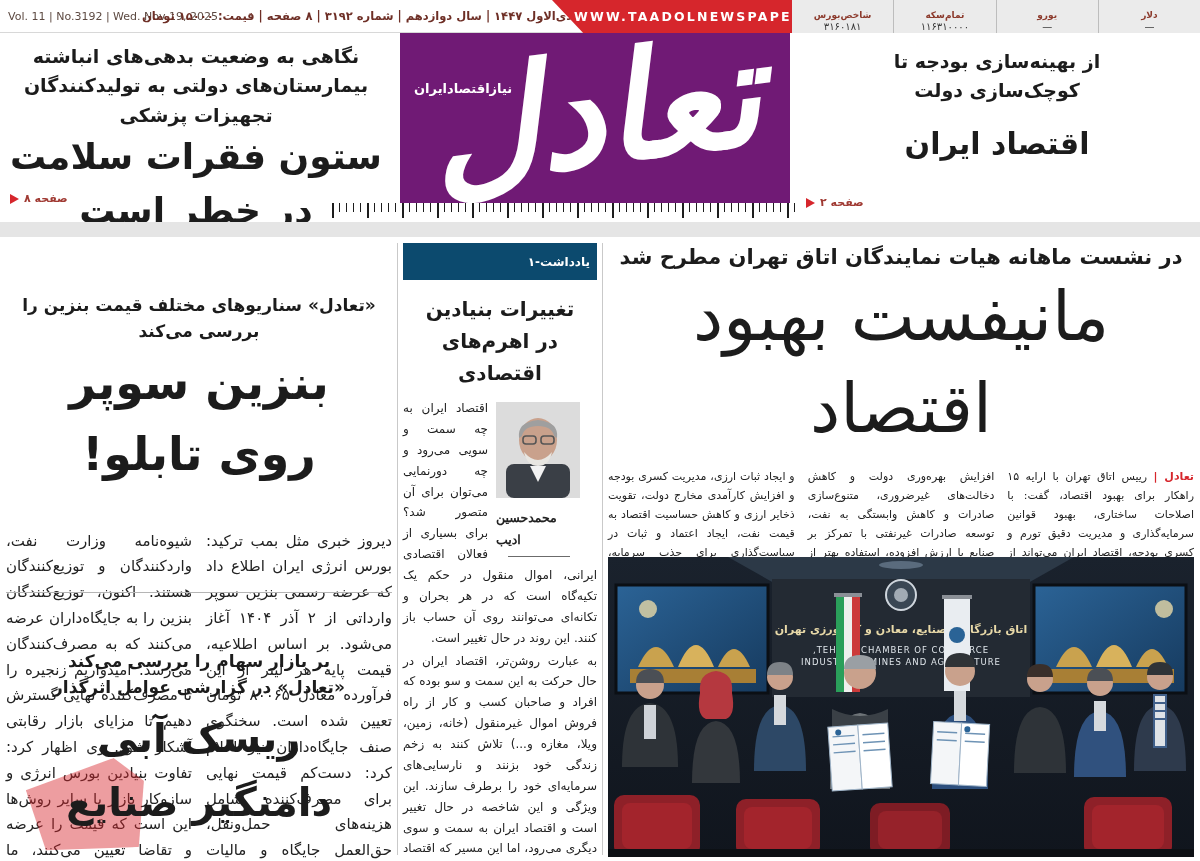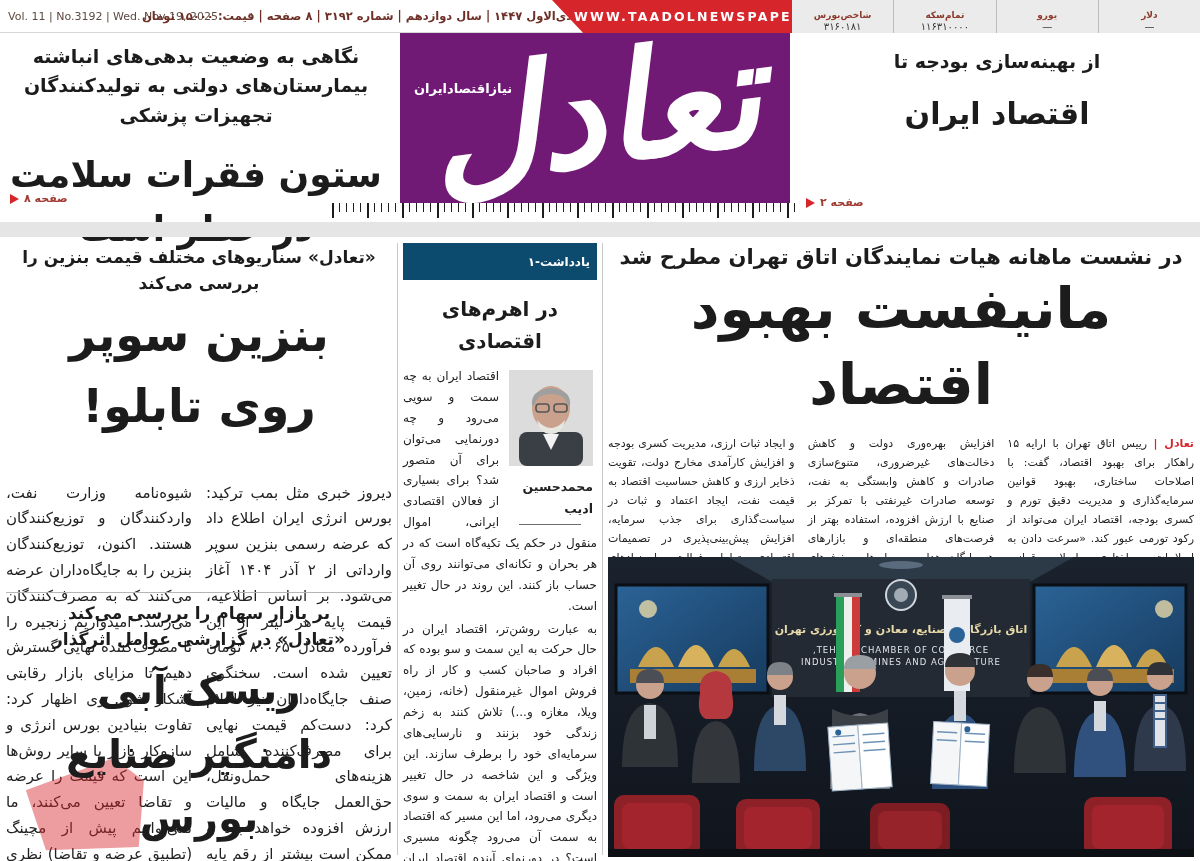--- a/index.html
+++ b/index.html
@@ -27,22 +27,22 @@
   .logo-script{position:absolute;left:0;right:0;top:-28px;text-align:center;color:#fff;
                font-size:148px;line-height:215px;font-weight:bold;font-style:italic;transform:rotate(-7deg);}
   .ruler{position:absolute;left:332px;top:203px;width:468px;height:15px;background:
      repeating-linear-gradient(90deg,#1d1d1d 0 1.5px,transparent 1.5px 7px),
      repeating-linear-gradient(90deg,#1d1d1d 0 2px,transparent 2px 35px);
      background-size:100% 9px,100% 15px;background-repeat:no-repeat;background-position:top left,top left;}
 
   .tl-story{position:absolute;left:0;top:42px;width:392px;text-align:center;}
   .tr-story{position:absolute;left:798px;top:47px;width:398px;text-align:center;}
   .kicker{font-size:19px;font-weight:bold;line-height:1.55;}
-  .kicker-sm{font-size:17px;font-weight:bold;line-height:1.5;text-align:center;}
-  .tl-headline{font-size:36px;font-weight:900;line-height:1.5;margin-top:18px;}
+  .kicker-sm{font-size:17px;font-weight:bold;line-height:1.5;text-align:center;margin-top:48px;}
+  .tl-headline{font-size:36px;font-weight:900;line-height:1.5;margin-top:0;}
   .tr-headline{font-size:30px;font-weight:900;line-height:1.6;margin-top:14px;}
 
   .pageref{position:absolute;display:flex;align-items:center;gap:5px;direction:ltr;}
   .tri{width:0;height:0;border-top:5px solid transparent;border-bottom:5px solid transparent;border-left:9px solid #d6262c;}
   .pageref span{font-size:11px;color:#a03a33;font-weight:bold;}
 
   .grayband{position:absolute;left:0;top:222px;width:1200px;height:15px;background:#e5e5e5;}
 
   
   .vdiv{position:absolute;top:243px;width:1px;height:612px;background:#c9c9c9;}
@@ -59,28 +59,28 @@
   .water-headline{font-size:40px;font-weight:900;text-align:center;line-height:1.6;margin-top:6px;}
   .stamp{position:absolute;left:30px;top:763px;width:118px;height:92px;background:#d6262c;opacity:.45;
          transform:rotate(-10deg);clip-path:polygon(0 18%,78% 0,100% 30%,86% 100%,8% 86%);z-index:0;}
 
   
   .note{position:absolute;left:403px;top:243px;width:194px;}
   .note-tab{height:37px;background:#0c4a6e;color:#fff;font-size:12px;font-weight:bold;display:flex;align-items:center;padding:0 7px;}
   .note-title{text-align:center;font-size:20px;font-weight:900;line-height:1.6;margin:13px 0 9px;}
   .note-body{font-size:12px;line-height:1.74;text-align:justify;color:#222;}
   .note-body p{margin:0 0 2px;}
-  .author-box{float:right;width:86px;margin:4px 4px 4px 8px;text-align:right;}
+  .author-box{float:right;width:86px;margin:4px 15px 4px 8px;text-align:left;font-family:Liberation Serif, serif;}
   .author-name{font-size:12.5px;font-weight:bold;margin-top:3px;}
   .author-line{width:72%;height:1px;background:#6b6b6b;margin:5px auto 0;}
 
   
   .main{position:absolute;left:608px;top:245px;width:586px;}
   .main-kicker{text-align:center;font-size:21px;font-weight:bold;}
-  .main-headline{text-align:center;font-size:56px;font-weight:700;line-height:1.35;margin-top:2px;}
+  .main-headline{text-align:center;font-size:68px;font-weight:400;line-height:1.35;margin-top:2px;}
   .cols3{display:flex;gap:13px;margin-top:12px;}
   .cols3 .col{flex:1;font-size:11px;line-height:1.73;text-align:justify;color:#222;}
 
   .photo{position:absolute;left:608px;top:557px;width:586px;height:300px;background:#141a22;}
   .photo svg{display:block;}
 </style>
 </head>
 <body>
 
 <div class="page">
@@ -127,20 +127,21 @@
     </div>
   </div>
   <div class="pageref" style="left:10px;top:192px;">
     <span class="tri"></span>
     <span>صفحه ۸</span>
   </div>
 
   <div class="tr-story">
     <div class="kicker">
       <div>از بهینه‌سازی بودجه تا</div>
+      <div>کوچک‌سازی دولت</div>
     </div>
     <div class="tr-headline">
       <div>اقتصاد ایران</div>
     </div>
   </div>
   <div class="pageref" style="left:806px;top:196px;">
     <span class="tri"></span>
     <span>صفحه ۲</span>
   </div>
 
@@ -174,20 +175,21 @@
     <div class="water-headline">
       <div>ریسک آبی</div>
       <div>دامنگیر صنایع بورس</div>
     </div>
 
   </div>
 
   <div class="note">
     <div class="note-tab">یادداشت-۱</div>
     <div class="note-title">
+      <div>تغییرات بنیادین</div>
       <div>در اهرم‌های اقتصادی</div>
     </div>
     <div class="note-body">
       <div class="author-box">
         <svg width="84" height="96" viewBox="0 0 84 96">
           <rect x="0" y="0" width="84" height="96" fill="#dcdcdc"></rect>
           <rect x="10" y="62" width="64" height="34" rx="8" fill="#3a3f46"></rect>
           <polygon points="34,64 50,64 42,80" fill="#f2f2f2"></polygon>
           <ellipse cx="42" cy="38" rx="19" ry="22" fill="#c9a18c"></ellipse>
           <path d="M23,36 q-2,-16 19,-18 q21,2 19,18 l-3,-2 q-2,-10 -16,-10 q-14,0 -16,10 z" fill="#9f9f9f"></path>

